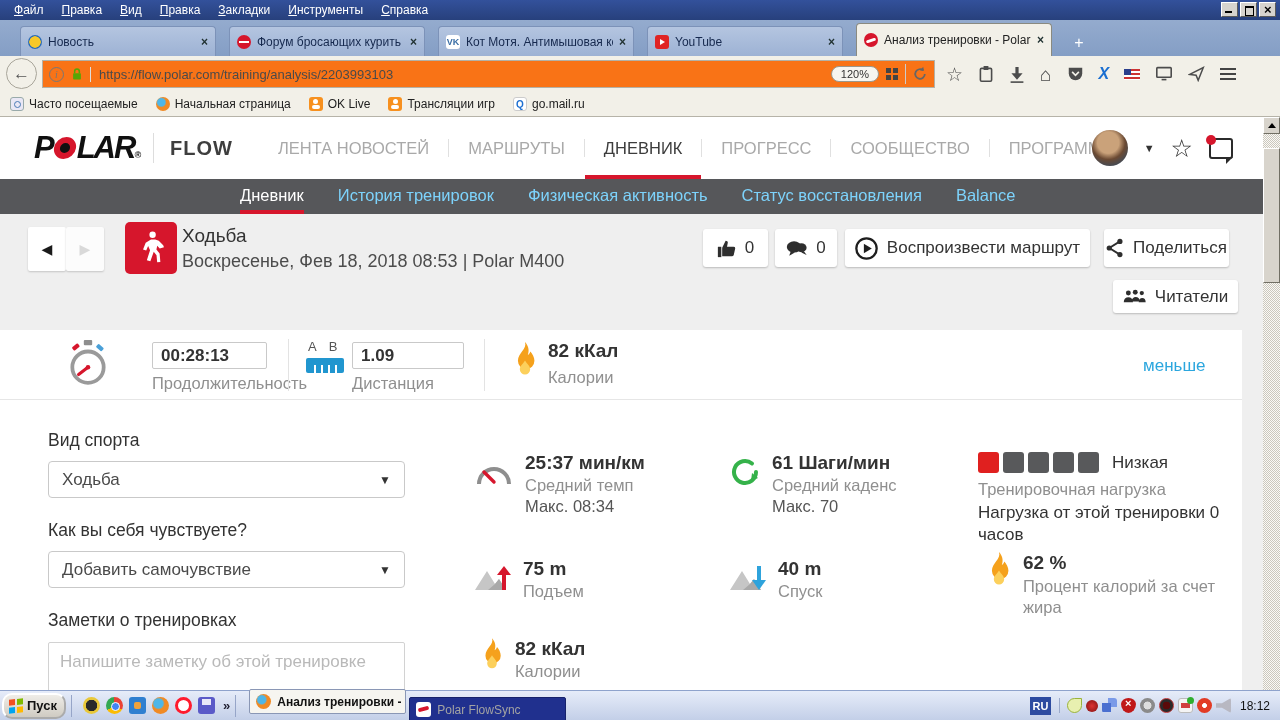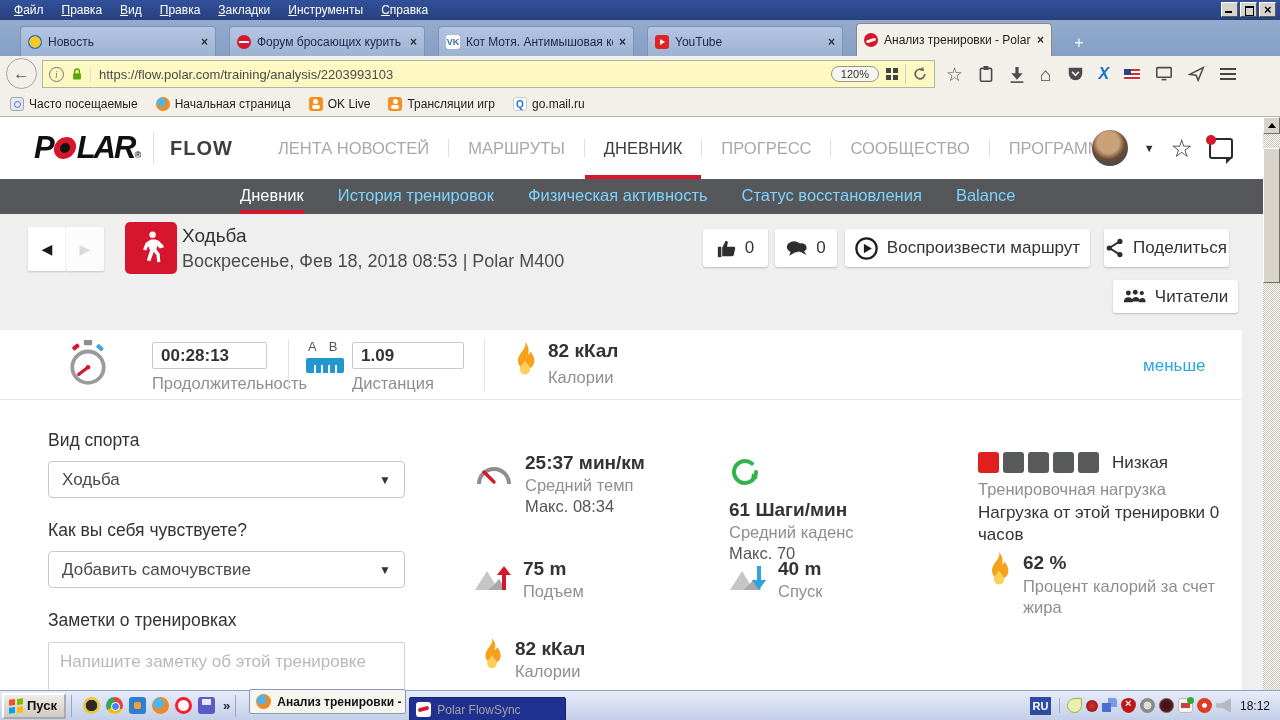--- a/index.html
+++ b/index.html
@@ -43,21 +43,21 @@
   .fav-yt::after { content:""; position:absolute; left:5px; top:4px; border-left:5px solid #fff;
     border-top:3.5px solid transparent; border-bottom:3.5px solid transparent; }
   .fav-polar { background:#d6162c; border-radius:50%; }
   .fav-polar::after { content:""; position:absolute; left:2px; top:6px; width:10px; height:3px;
     background:#fff; border-radius:2px; transform:rotate(-18deg); }
 
   
   .navbar { position:absolute; top:56px; left:0; right:0; height:36px; background:#f2f0e8; }
   .backbtn { position:absolute; left:6px; top:2px; width:31px; height:31px; border-radius:50%;
     background:#f2f0e8; border:1px solid #a8a59a; color:#555; font-size:17px; text-align:center; line-height:29px; }
-  .urlbar { position:absolute; left:42px; top:4px; width:893px; height:28px; background:#fef9c3;
+  .urlbar { position:absolute; left:42px; top:4px; width:893px; height:28px; background:#f97316;
     border:1px solid #b4b1a6; display:flex; align-items:center; padding:0 6px; gap:6px; }
   .info-icon { width:15px; height:15px; border:1px solid #777; border-radius:50%;
     color:#777; font-size:10px; text-align:center; line-height:13px; font-style:italic; font-family:"Liberation Serif",serif; }
   .info-icon::after { content:"i"; }
   .url-text { font-size:13px; color:#4a4a4a; flex:1; white-space:nowrap; overflow:hidden; border-left:1px solid #ddd; padding-left:8px; }
   .zoom-pill { font-size:11px; color:#333; border:1px solid #9a978c; border-radius:9px;
     padding:1px 9px; background:#f6f5f0; }
   .grid-icon { width:14px; height:14px;
     background:linear-gradient(#444,#444), linear-gradient(#444,#444), linear-gradient(#444,#444), linear-gradient(#444,#444);
     background-size:5px 5px; background-position:1px 1px,8px 1px,1px 8px,8px 8px; background-repeat:no-repeat; }
@@ -184,21 +184,21 @@
   .sb-up::after { content:""; position:absolute; left:4px; top:5px; border-bottom:5px solid #000;
     border-left:4px solid transparent; border-right:4px solid transparent; }
   .sb-thumb { position:absolute; top:31px; left:0; width:17px; height:135px; background:#d8d4cc;
     border:1px solid; border-color:#fff #716f64 #716f64 #fff; }
 
   
   .taskbar { position:absolute; left:0; right:0; bottom:0; height:30px;
     background:linear-gradient(#e6ecf9,#c3cfe8); border-top:1px solid #8fa3cc;
     display:flex; align-items:center; }
   .startbtn { margin-left:2px; width:64px; height:26px; background:linear-gradient(#efede8,#cfcbc2);
-    border:2px outset #fff; border-radius:2px; display:flex; align-items:center; gap:4px; padding:0 5px;
+    border:2px outset #fff; border-radius:10px; display:flex; align-items:center; gap:4px; padding:0 5px;
     font-size:13px; font-weight:bold; color:#111; }
   .winflag { width:14px; height:14px; transform:skewY(-6deg);
     background:linear-gradient(#f25022,#f25022), linear-gradient(#7fba00,#7fba00),
       linear-gradient(#00a4ef,#00a4ef), linear-gradient(#ffb900,#ffb900);
     background-size:6px 6px; background-position:0 0,8px 0,0 8px,8px 8px; background-repeat:no-repeat; }
   .tb-sep { width:1px; height:22px; background:#96a5c8; margin:0 5px; }
   .quicklaunch { display:flex; align-items:center; gap:6px; margin-left:6px; }
   .ql { width:17px; height:17px; border-radius:3px; position:relative; }
   .ql-aimp { border-radius:50%; background:radial-gradient(circle,#2a2a2a 0 45%,#e8c83a 50% 100%); }
   .ql-chrome { border-radius:50%; background:conic-gradient(#ea4335 0 33%, #fbbc05 0 66%, #34a853 0 100%); }
@@ -505,21 +505,21 @@
           <path d="M5 24a15 15 0 0130 0" fill="#fff" stroke="#8e8e8e" stroke-width="4"></path>
           <line x1="20" y1="22" x2="10" y2="12" stroke="#d6162c" stroke-width="3.4" stroke-linecap="round"></line>
         </svg>
         <div>
             <div class="v">25:37 мин/км</div>
             <div class="l">Средний темп</div>
             <div class="x">Макс. 08:34</div>
           </div>
       </div>
 
-      <div class="stat" style="left:729px;top:52px;flex-direction:column;">
+      <div class="stat" style="left:729px;top:52px;">
         <svg class="icn" width="32" height="32" viewBox="0 0 32 32" style="margin-top:4px;">
           <path d="M27 16a11 11 0 11-4-8.5" stroke="#35b24a" stroke-width="4" fill="none" stroke-linecap="round"></path>
           <path d="M29 22l-7 3 1-8z" fill="#35b24a"></path>
         </svg>
         <div>
             <div class="v">61 Шаги/мин</div>
             <div class="l">Средний каденс</div>
             <div class="x">Макс. 70</div>
           </div>
       </div>

